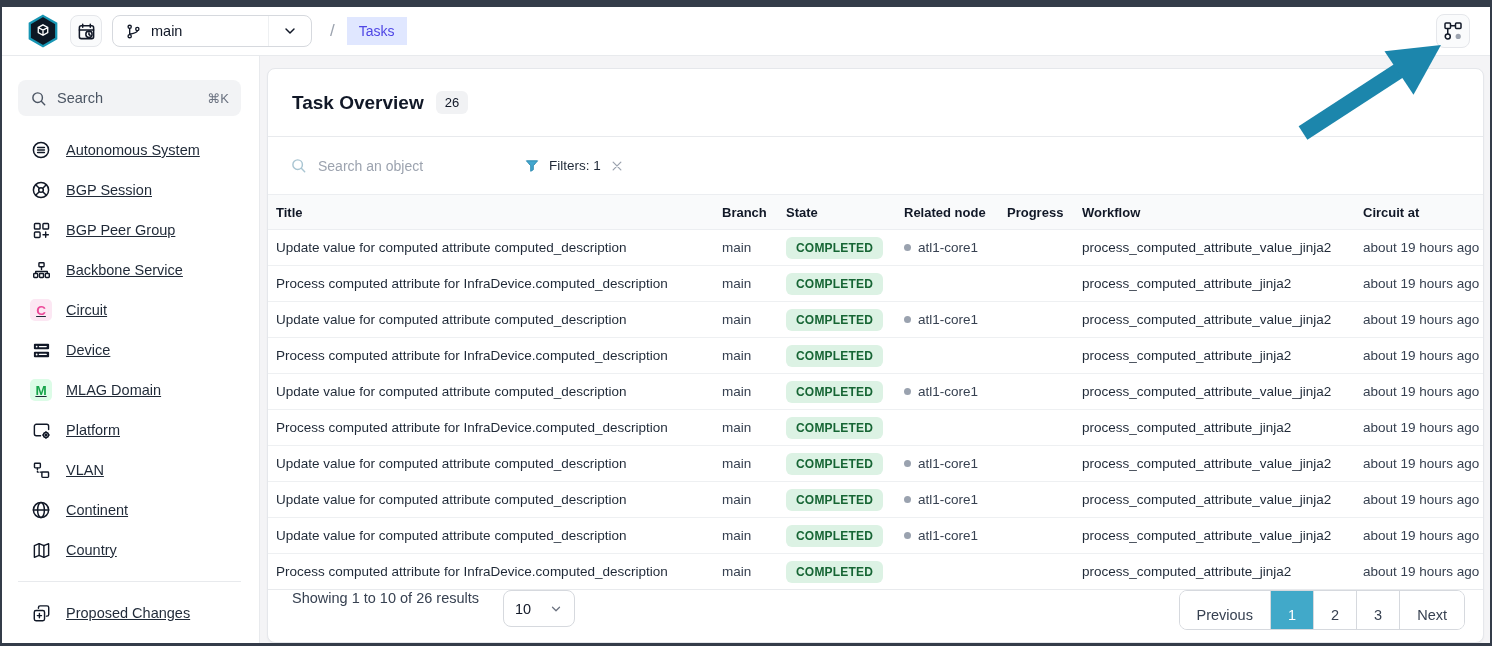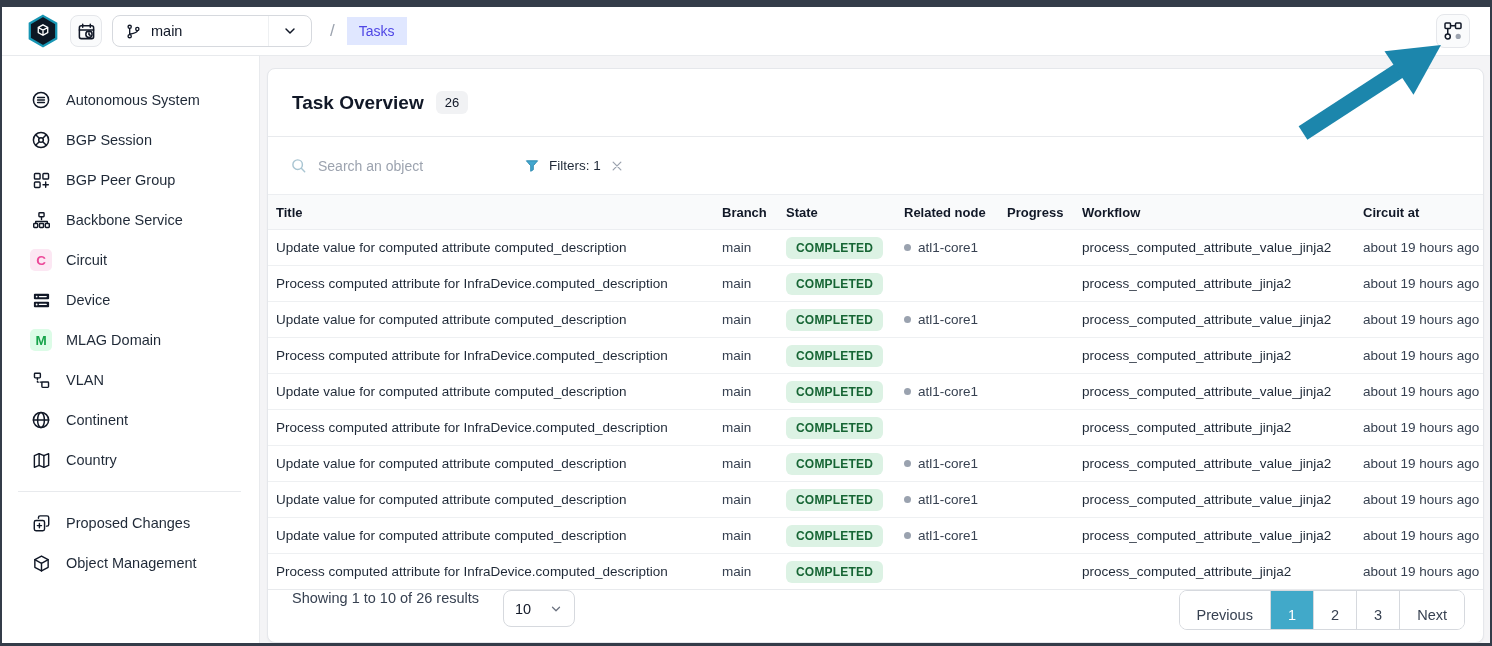--- a/index.html
+++ b/index.html
@@ -43,21 +43,21 @@
     position:absolute;top:56px;left:0;width:260px;height:590px;background:#fff;
     border-right:1px solid #e8eaed;box-sizing:border-box;padding:24px 18px 0 18px;overflow:hidden;z-index:4;
   }
   .search-box{
     height:36px;background:#f2f3f5;border-radius:8px;display:flex;align-items:center;gap:10px;
     padding:0 12px;color:#4b5563;font-size:14.5px;margin-bottom:14px;cursor:pointer;
   }
   .search-box .kbd{margin-left:auto;color:#6b7280;font-size:13px;}
   .side-item{
     height:40px;display:flex;align-items:center;gap:14px;padding:0 8px 0 12px;border-radius:8px;
-    font-size:14.5px;font-weight:500;color:#1f2937;cursor:pointer;
+    font-size:14.5px;font-weight:500;color:#1f2937;cursor:pointer;text-decoration:underline;
   }
   .side-icon{width:22px;height:22px;display:flex;align-items:center;justify-content:center;color:#111827;flex:0 0 22px;}
   .letter-badge{border-radius:5px;font-size:13.5px;font-weight:700;}
   .side-divider{border-top:1px solid #e8eaed;margin:11px 0;}
 
   
   .card{
     position:absolute;left:267px;top:68px;width:1217px;height:575px;background:#fff;
     border:1px solid #e5e7eb;border-radius:8px;box-sizing:border-box;display:flex;flex-direction:column;
     z-index:3;box-shadow:0 1px 2px rgba(16,24,40,.04);overflow:hidden;
@@ -156,20 +156,28 @@
       <rect x="2" y="2" width="5.5" height="5.5" rx="1"></rect>
       <rect x="12.5" y="2" width="5.5" height="5.5" rx="1"></rect>
       <path d="M7.5 4.75h5M4.75 7.5v5.4"></path>
       <circle cx="4.75" cy="15.4" r="2.5"></circle>
       <circle cx="15.2" cy="15.4" r="2.6" fill="#9ca3af" stroke="none"></circle>
     </svg>
   </button>
 </header>
 
 <aside class="sidebar">
+  <div class="search-box">
+    <svg width="17" height="17" viewBox="0 0 20 20" fill="none" stroke="#4b5563" stroke-width="1.7" stroke-linecap="round">
+      <circle cx="9" cy="9" r="5.6"></circle>
+        <path d="M13.3 13.3L17.3 17.3"></path>
+    </svg>
+    <span>Search</span>
+    <span class="kbd">⌘K</span>
+  </div>
   <nav id="side-list">
   <div class="side-item">
     <span class="side-icon">
           <svg width="20" height="20" viewBox="0 0 20 20" fill="none" stroke="currentColor" stroke-width="1.5" stroke-linecap="round" stroke-linejoin="round">
             <circle cx="10" cy="10" r="7.6"></circle>
             <path d="M6.6 7.4h6.8M6.6 10h6.8M6.6 12.6h6.8"></path>
           </svg>
         </span>
     <span class="side-label">Autonomous System</span>
   </div>
@@ -226,20 +234,31 @@
           </svg>
         </span>
     <span class="side-label">Device</span>
   </div>
 
   <div class="side-item">
     <span class="side-icon letter-badge" style="color: rgb(22, 163, 74); background: rgb(220, 252, 231);">M</span>
     <span class="side-label">MLAG Domain</span>
   </div>
 
+  <div class="side-item">
+    <span class="side-icon">
+          <svg width="19" height="19" viewBox="0 0 20 20" fill="none" stroke="currentColor" stroke-width="1.5" stroke-linecap="round" stroke-linejoin="round">
+            <path d="M17.5 9V5.5a2 2 0 0 0-2-2h-11a2 2 0 0 0-2 2v8a2 2 0 0 0 2 2H9"></path>
+            <circle cx="14.7" cy="14.7" r="2.6"></circle>
+            <circle cx="14.7" cy="14.7" r=".6" fill="currentColor"></circle>
+            <path d="M14.7 11.3v1M14.7 17.1v1M11.3 14.7h1M17.1 14.7h1"></path>
+          </svg>
+        </span>
+    <span class="side-label">Platform</span>
+  </div>
 
   <div class="side-item">
     <span class="side-icon">
           <svg width="19" height="19" viewBox="0 0 20 20" fill="none" stroke="currentColor" stroke-width="1.5" stroke-linecap="round" stroke-linejoin="round">
             <rect x="2.6" y="2.4" width="6.2" height="4.8" rx=".8"></rect>
             <path d="M5.7 7.5v4.2h4.6" stroke-dasharray="1.7 1.8"></path>
             <rect x="10.4" y="11.6" width="7" height="5.6" rx=".8"></rect>
           </svg>
         </span>
     <span class="side-label">VLAN</span>

